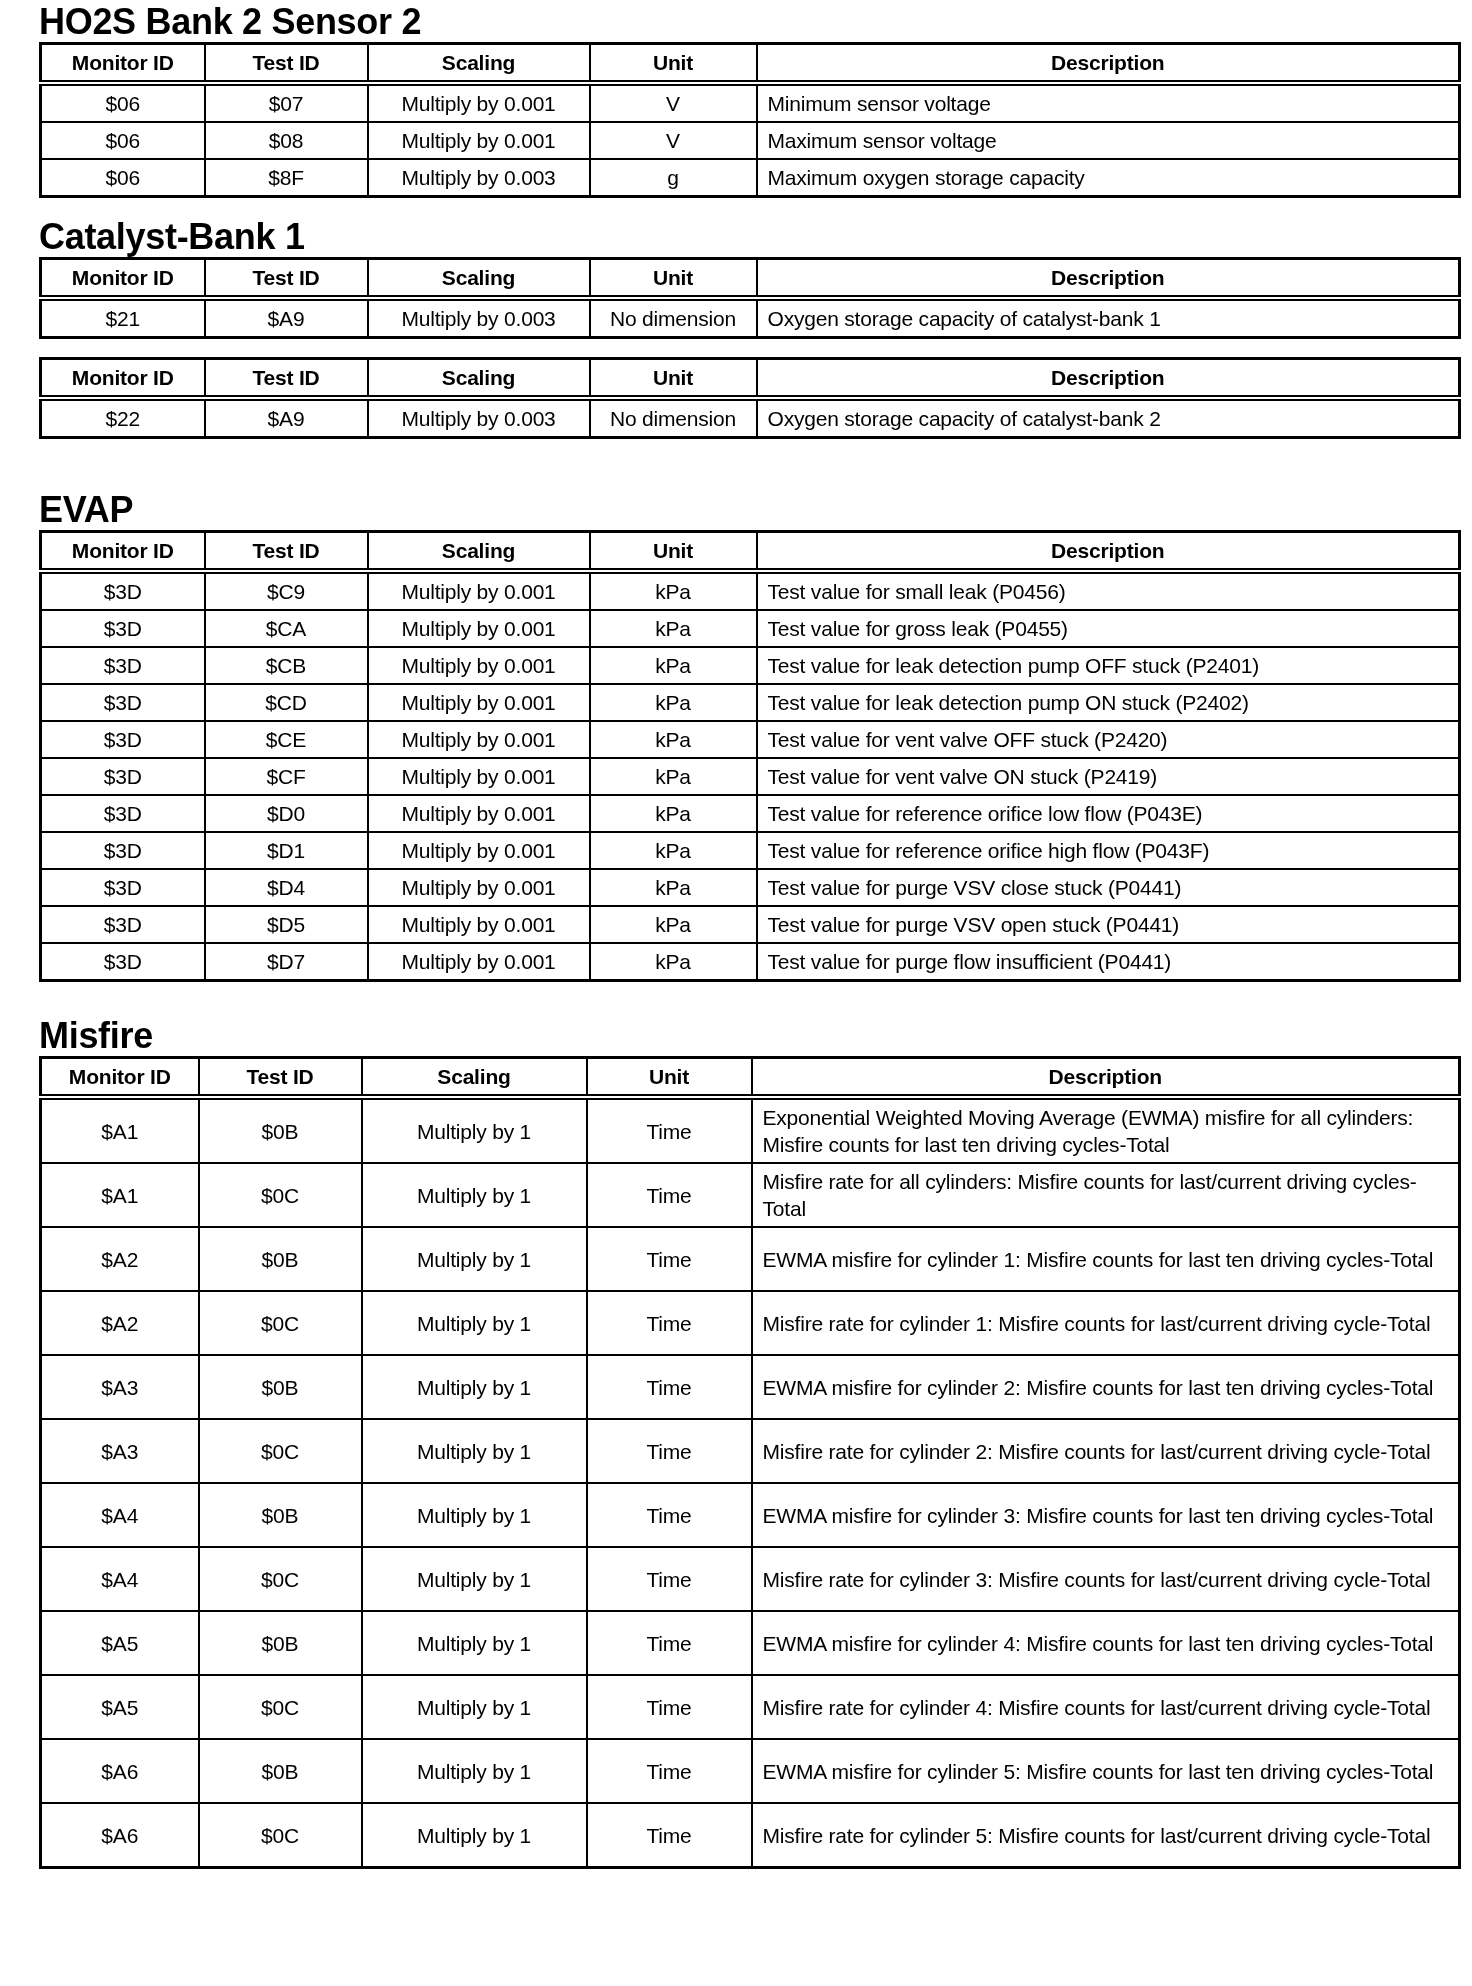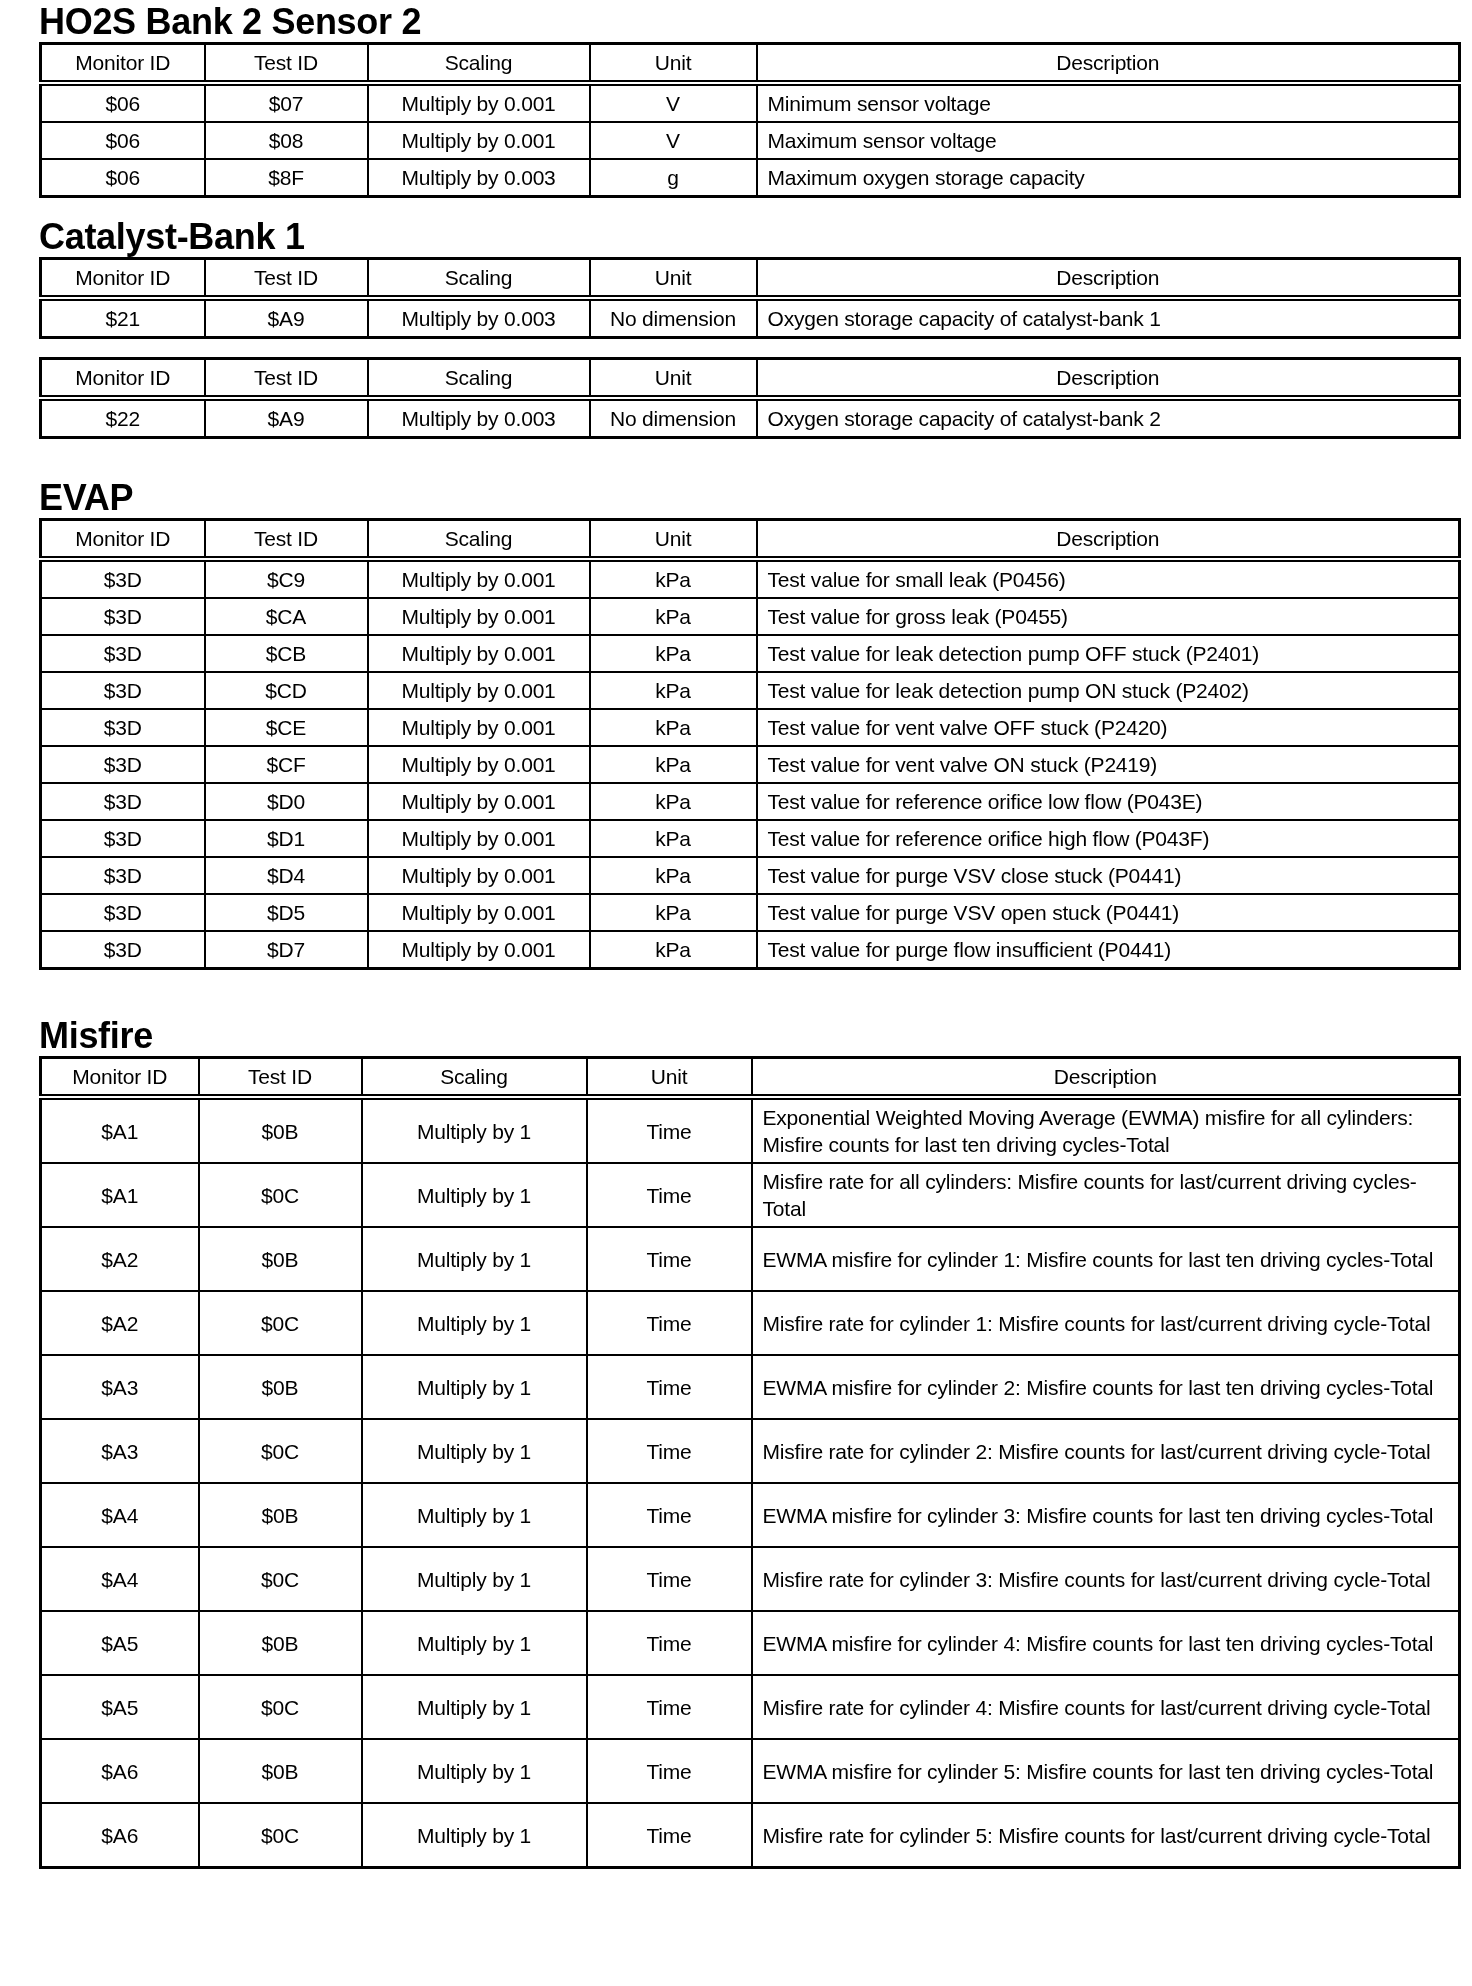--- a/index.html
+++ b/index.html
@@ -14,21 +14,21 @@
     margin: 0 0 4px 0; letter-spacing: -0.3px;
   }
   table {
     border-collapse: collapse; width: 1419px; table-layout: fixed;
     border: 3px solid #000;
   }
   th, td {
     border: 2px solid #000; font-size: 21px; padding: 0 10px;
     font-family: "Liberation Sans", sans-serif; letter-spacing: -0.2px;
   }
-  th { font-weight: normal; text-align: center; height: 35px; }
+  th { font-weight: bold; text-align: center; height: 35px; }
   thead tr { border-bottom: 6px double #000; }
   thead th { border-bottom: 6px double #000; }
   td { height: 35px; text-align: center; }
   td.desc { text-align: left; }
   .misfire td { height: 62px; line-height: 27px; }
   .misfire td.desc { padding-right: 2px; }
 </style>
 </head>
 <body>
 
@@ -129,21 +129,21 @@
           <tr>
             <td>$22</td>
             <td>$A9</td>
             <td>Multiply by 0.003</td>
             <td>No dimension</td>
             <td class="desc">Oxygen storage capacity of catalyst-bank 2</td>
           </tr>
         </tbody>
       </table>
     </div>
-    <div class="section" style="top: 482px;">
+    <div class="section" style="top: 494px;">
       <div class="section-title">EVAP</div>
       <table>
         <colgroup>
           <col style="width: 164px;">
           <col style="width: 163px;">
           <col style="width: 222px;">
           <col style="width: 167px;">
           <col style="width: 703px;">
         </colgroup>
         <thead>

